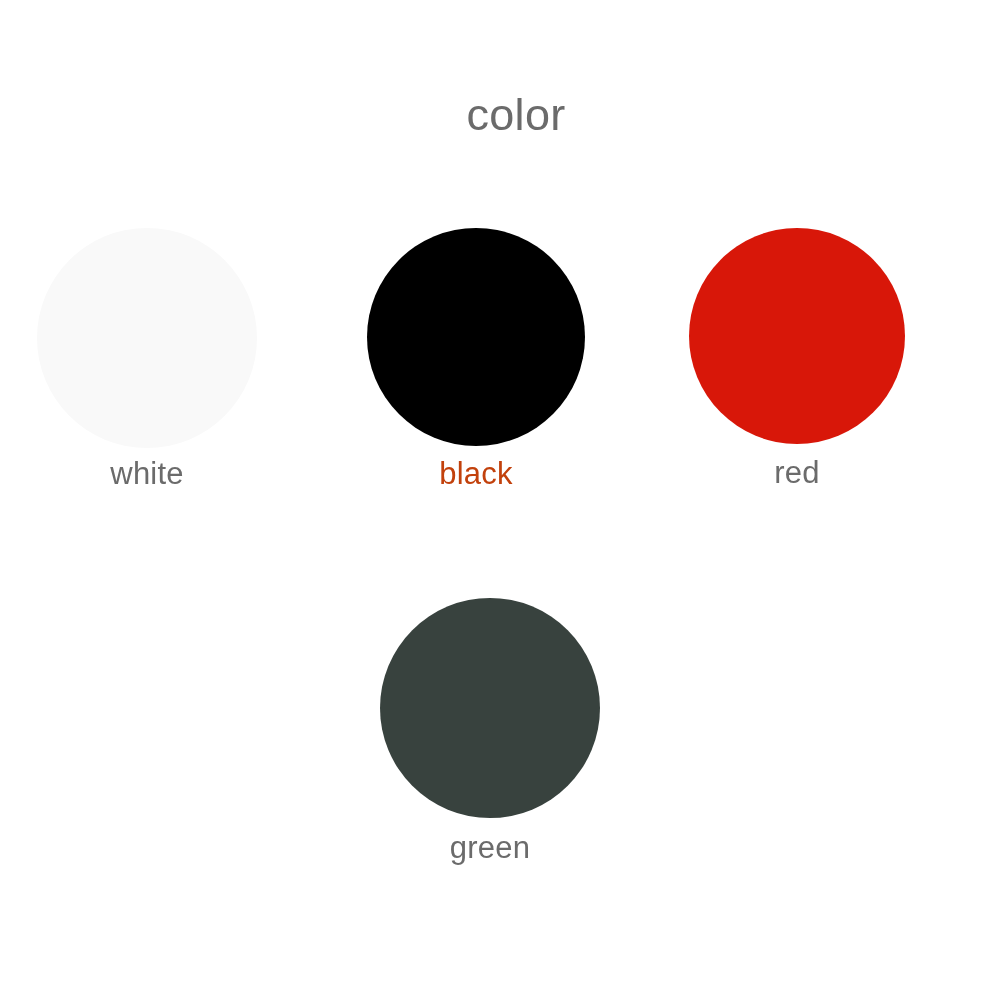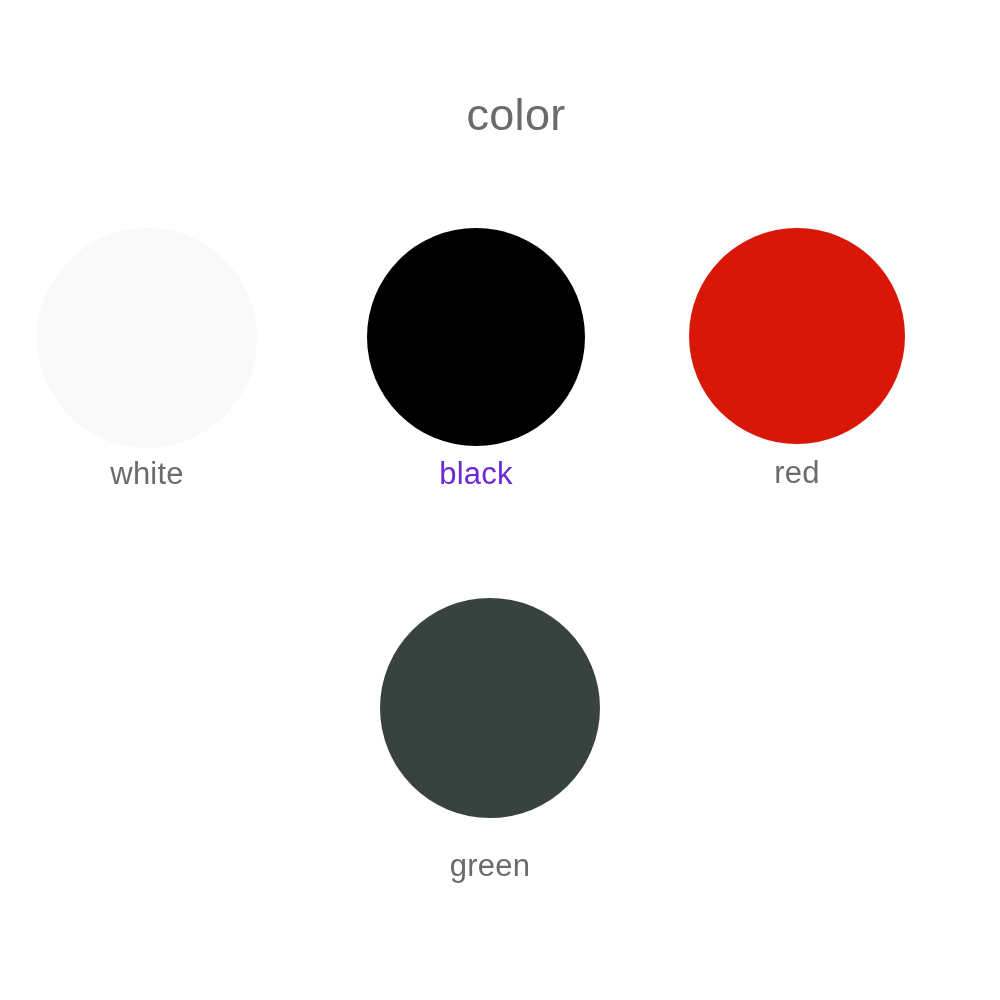--- a/index.html
+++ b/index.html
@@ -72,28 +72,28 @@
 
   <div class="page-title">color</div>
 
   <div class="swatch-row row-top">
       <div class="swatch-cell" style="margin-left: 70px;">
         <div class="swatch-dot" style="width: 220px; height: 220px; background: rgb(249, 249, 249);"></div>
         <div class="swatch-label" style="margin-top: 10px; color: rgb(107, 107, 107);">white</div>
       </div>
       <div class="swatch-cell" style="margin-left: 110px;">
         <div class="swatch-dot" style="width: 218px; height: 218px; background: rgb(0, 0, 0);"></div>
-        <div class="swatch-label" style="margin-top: 12px; color: #6d28d9;">black</div>
+        <div class="swatch-label" style="margin-top: 12px; color: #c2410c;">black</div>
       </div>
       <div class="swatch-cell" style="margin-left: 104px; align-items: center;">
         <div class="swatch-dot" style="width: 216px; height: 216px; background: rgb(216, 23, 9);"></div>
         <div class="swatch-label" style="margin-top: 13px; color: rgb(107, 107, 107);">red</div>
       </div>
     </div>
 
   <div class="swatch-row row-bottom">
       <div class="swatch-cell" style="margin-left: 108px;">
         <div class="swatch-dot" style="width: 220px; height: 220px; background: rgb(56, 66, 62);"></div>
-        <div class="swatch-label" style="margin-top: 32px; color: rgb(107, 107, 107);">green</div>
+        <div class="swatch-label" style="margin-top: 14px; color: rgb(107, 107, 107);">green</div>
       </div>
     </div>
 
 </div>
 
 </body></html>

